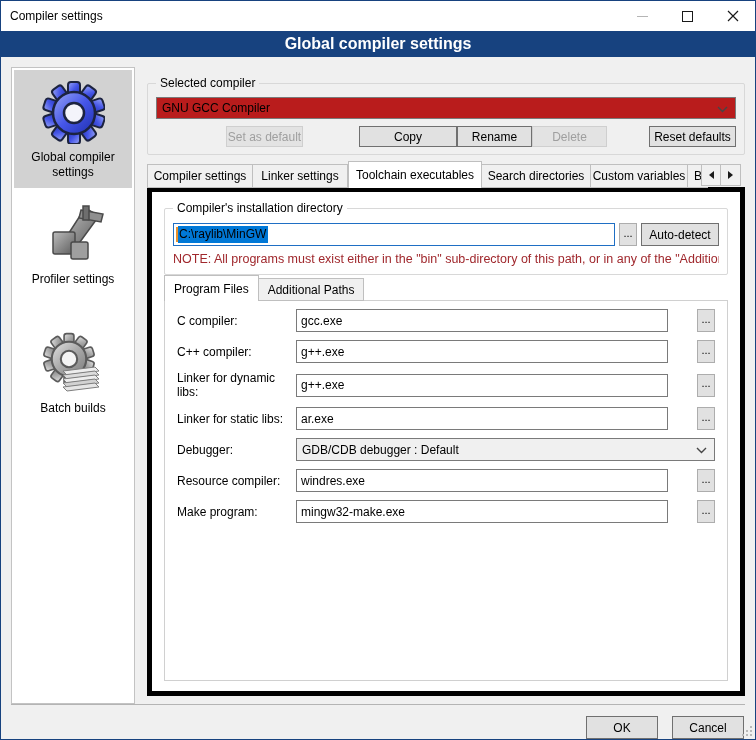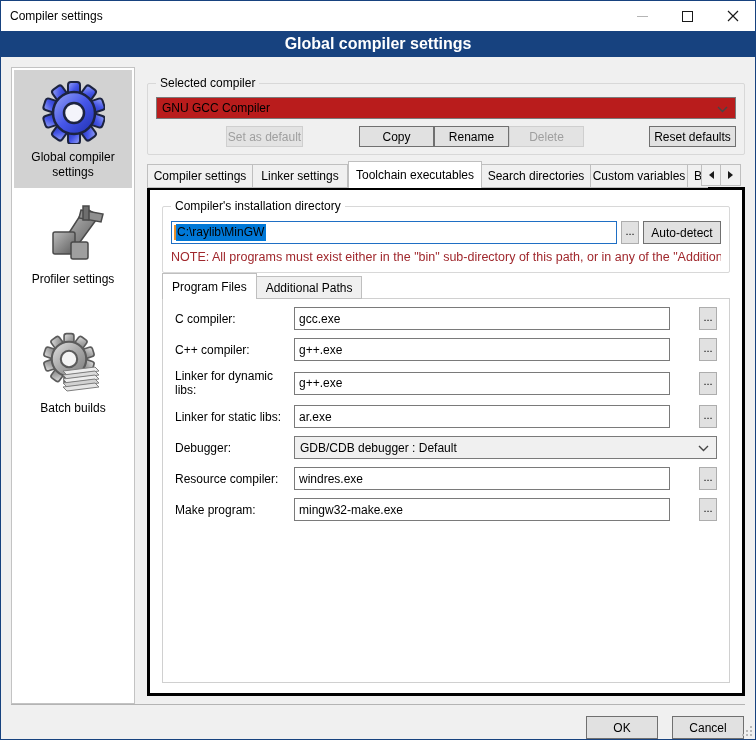--- a/index.html
+++ b/index.html
@@ -49,42 +49,42 @@
   .combo { position:relative; height:22px; background:#b91c1c; border:1px solid #7a7a7a;
            font-size:12px; display:flex; align-items:center; padding:0 22px 0 5px; cursor:default; }
   .combo.gray { background:#f0f0f0; }
   .combo .chev { position:absolute; right:7px; top:8px; }
 
   .btnrow { display:flex; margin-top:7px; }
   .btn { height:21px; font-size:12px; background:#e1e1e1; border:1px solid #707070;
          display:flex; align-items:center; justify-content:center; cursor:default; }
   .btn.disabled { color:#9f9f9f; border-color:#cfcfcf; background:#e3e3e3; }
   .b-setdef { width:77px; margin-left:70px; }
-  .b-copy { width:75px; margin-left:56px; }
+  .b-copy { width:98px; margin-left:56px; }
   .b-rename { width:75px; }
   .b-delete { width:75px; }
   .b-reset { width:87px; margin-left:auto; }
 
   
   .tabstrip { display:flex; margin-top:6px; position:relative; height:27px; flex:0 0 auto; z-index:2; }
   .tab { font-size:12px; height:24px; margin-top:3px; background:#f0f0f0; border:1px solid #bfbfbf;
          border-left:none; display:flex; align-items:center; justify-content:center; cursor:default; white-space:nowrap; overflow:hidden; }
   .tab:first-child { border-left:1px solid #bfbfbf; }
   .tab.active { height:27px; margin-top:0; background:#fff; border:1px solid #bfbfbf; border-bottom:none; }
   .t0{width:106px}.t1{width:95px}.t2{width:109px}.t3{width:134px}.t4{width:97px}
   .t5{width:20px; justify-content:flex-start; padding-left:6px; border-right:none;}
   .tab-scroll { position:absolute; right:4px; top:3px; display:flex; }
   .tsbtn { width:20px; height:22px; background:#f0f0f0; border:1px solid #bfbfbf;
            display:flex; align-items:center; justify-content:center; }
   .tsbtn + .tsbtn { border-left:none; }
   .arr-l { width:0; height:0; border-top:4px solid transparent; border-bottom:4px solid transparent; border-right:5px solid #1a1a1a; }
   .arr-r { width:0; height:0; border-top:4px solid transparent; border-bottom:4px solid transparent; border-left:5px solid #1a1a1a; }
 
   
-  .tabpage { flex:1; background:#fff; border:3px solid #000000; margin-top:-1px;
+  .tabpage { flex:1; background:#fff; border:5px solid #000000; margin-top:-1px;
              padding:8px 12px 10px 12px; display:flex; flex-direction:column; overflow:hidden; min-height:0; }
 
   .gb-install { margin-top:8px; padding:14px 8px 8px 8px; flex:0 0 auto; }
   .dirrow { display:flex; align-items:center; }
   .txt-input { height:23px; border:1px solid #7a7a7a; background:#fff; font-size:12px;
                font-family:"Liberation Sans","DejaVu Sans",sans-serif; padding:0 4px; width:100%; }
   .dir-input { flex:1; height:23px; border:1px solid #1f6fc4; background:#fff; display:flex; align-items:center; padding:0 2px; overflow:hidden; }
   .caret { width:2px; height:15px; background:#e8912d; flex:0 0 auto; }
   .sel-text { font-size:12px; color:#000000; background:#0078d7; padding:1px 2px 2px 1px; white-space:nowrap; }
   .browse { width:18px; height:23px; flex:0 0 auto; margin-left:4px; font-size:11px; padding-bottom:4px; border:1px solid #adadad; }

